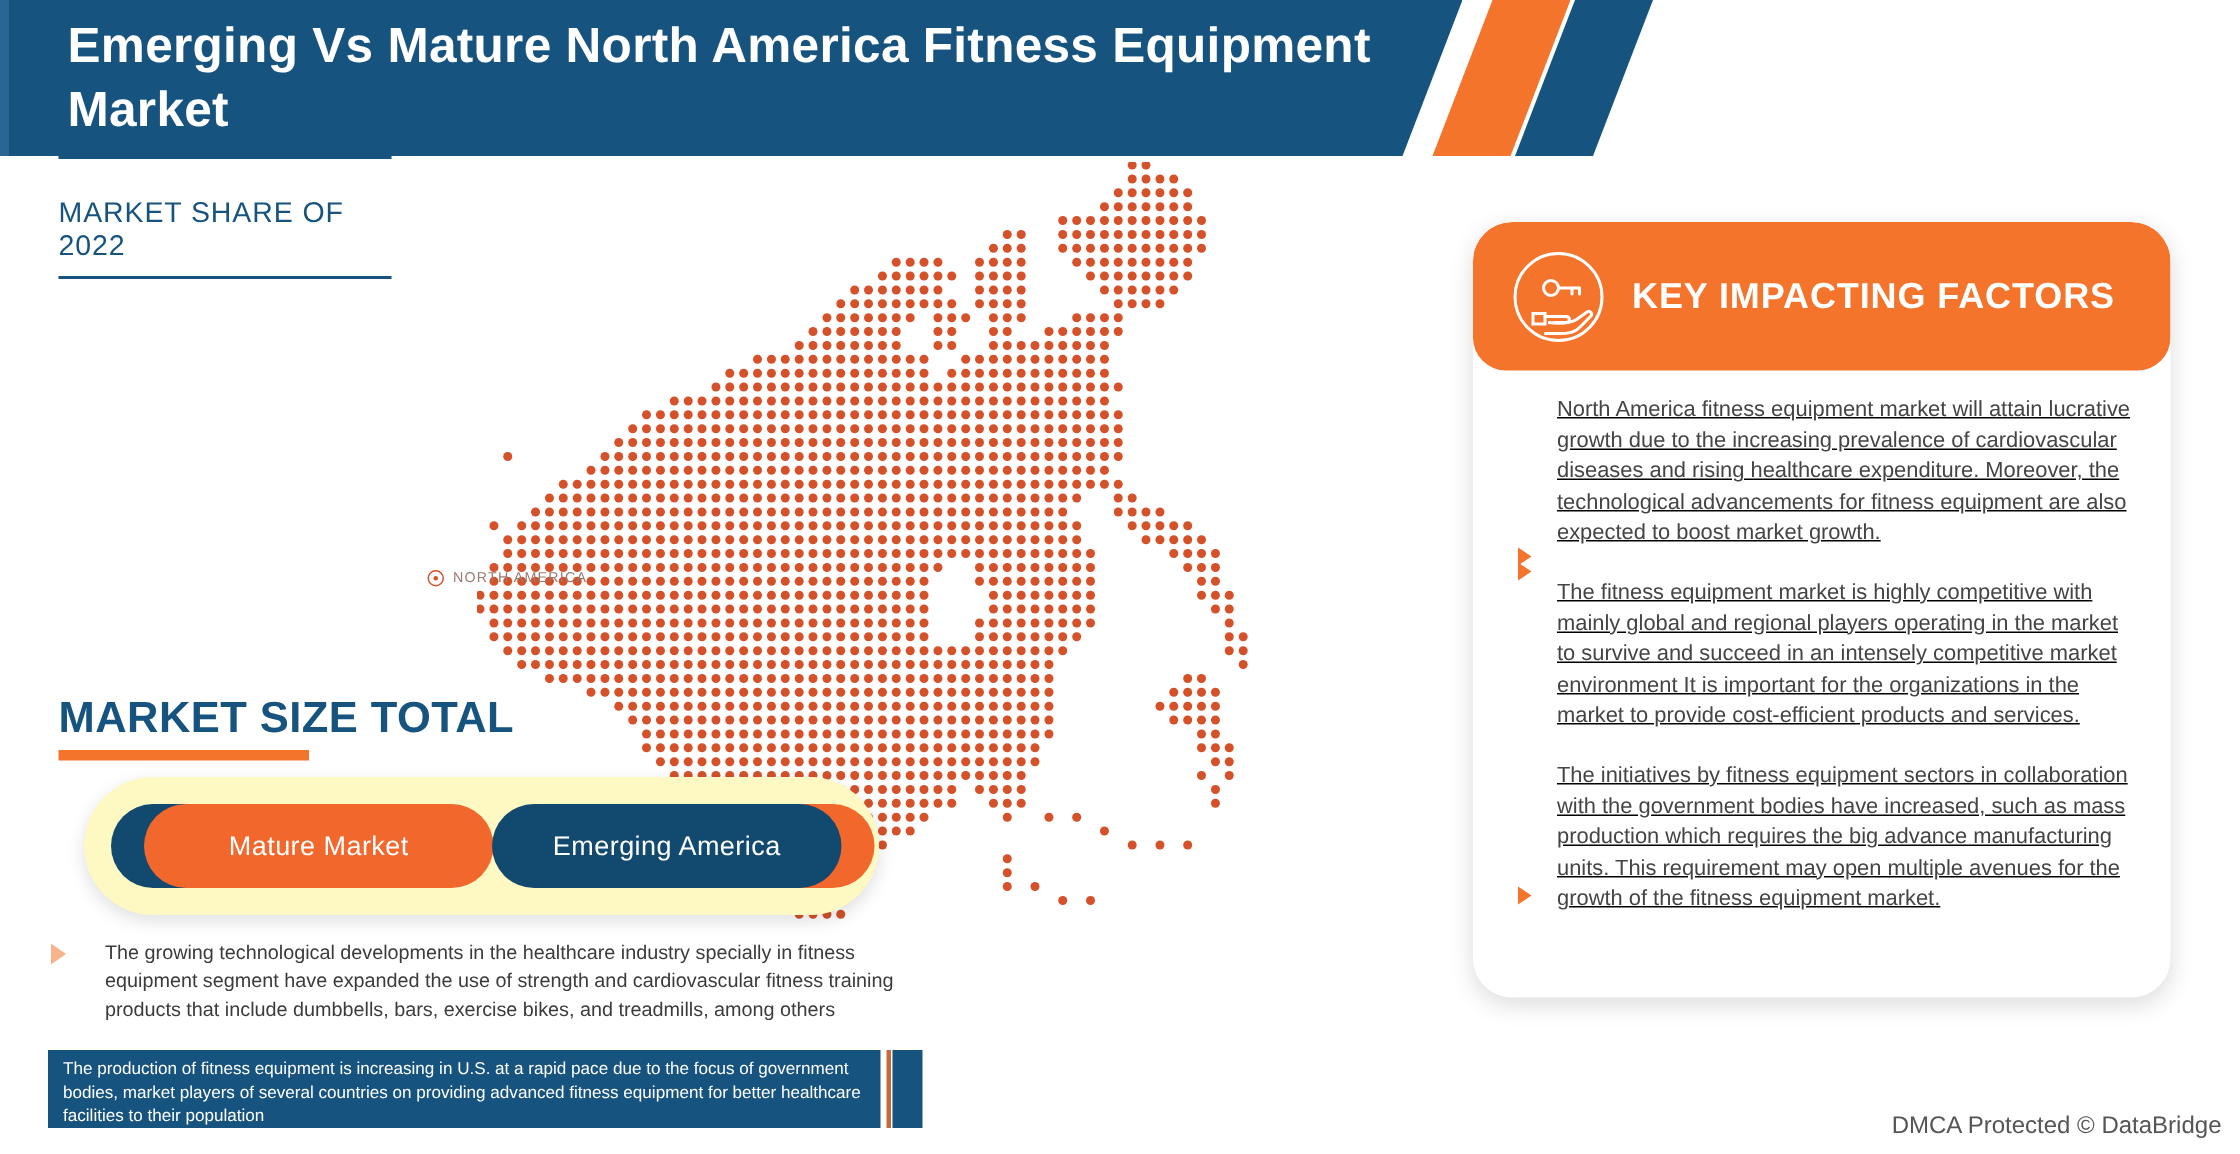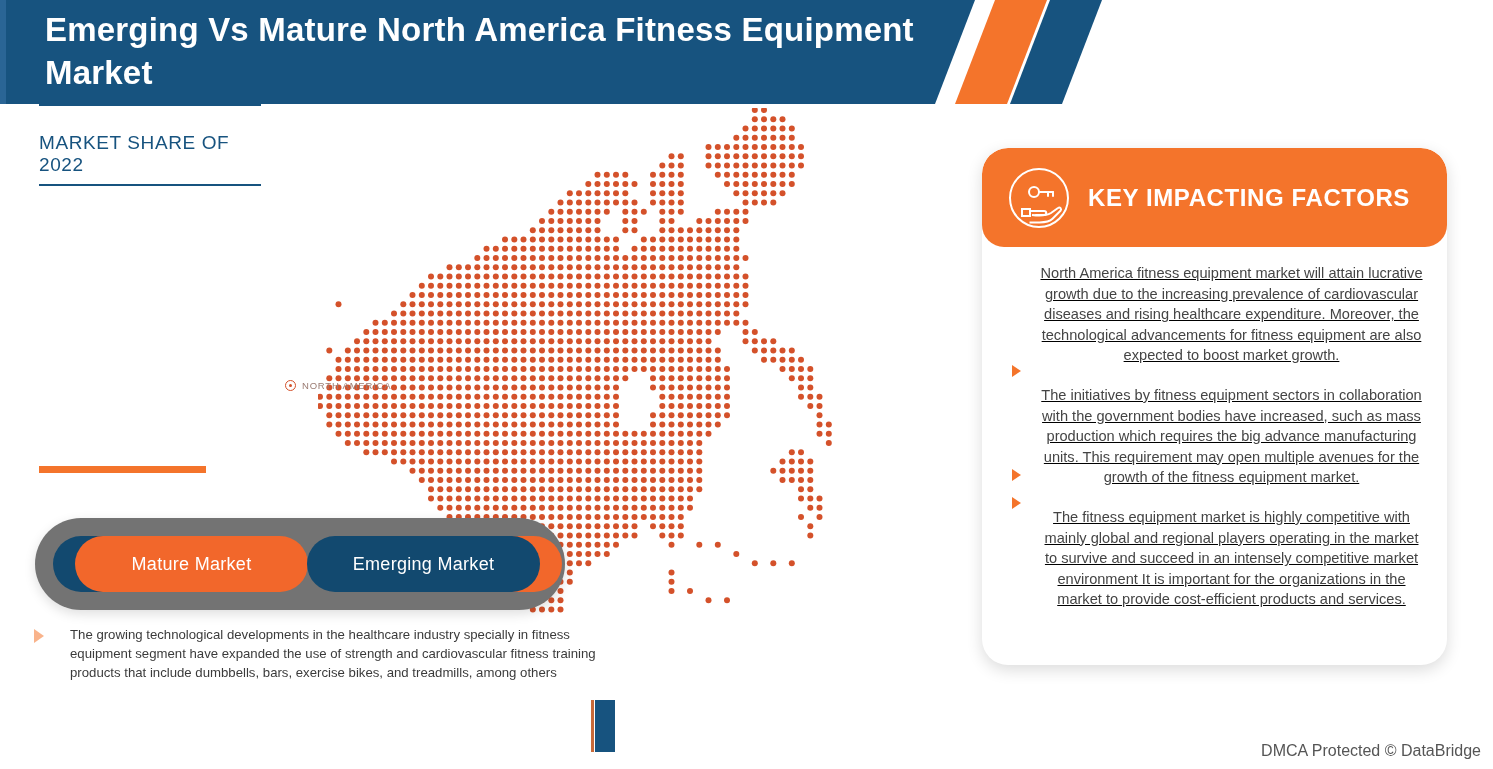--- a/index.html
+++ b/index.html
@@ -54,21 +54,21 @@
   }
   .pin-ring i{display:block;width:3px;height:3px;border-radius:50%;background:#D4512A;}
   .pin-text{color:#9a7b72;font-size:9.5px;letter-spacing:.8px;}
 
   
   .mst{position:absolute;left:39px;top:462px;}
   .mst-title{color:#17537F;font-size:29px;font-weight:bold;letter-spacing:.3px;line-height:34px;}
   .mst-underline{width:167px;height:7px;background:#F4742B;margin-top:4px;}
 
   .pill-card{
-    position:absolute;left:35px;top:518px;width:530px;height:92px;background:#737373;
+    position:absolute;left:56px;top:518px;width:530px;height:92px;background:#fef9c3;
     border-radius:46px;box-shadow:0 4px 12px rgba(0,0,0,.13);
   }
   .pill{position:absolute;top:18px;height:56px;}
   .pill .back{
     position:absolute;top:0;height:56px;border-radius:28px;
   }
   .pill .front{
     position:absolute;top:0;height:56px;border-radius:28px;
     display:flex;align-items:center;justify-content:center;
     color:#ffffff;font-size:18px;letter-spacing:.3px;
@@ -95,21 +95,21 @@
   .banner{
     position:absolute;left:32px;top:700px;width:555px;height:52px;background:#17537F;
     color:#ffffff;font-size:11.4px;line-height:15.5px;padding:6px 10px 0 10px;box-sizing:border-box;
   }
   .banner-divider{position:absolute;left:591px;top:700px;width:3px;height:52px;background:#C96A3A;}
   .banner-tail{position:absolute;left:595px;top:700px;width:20px;height:52px;background:#17537F;}
 
   
   .kif{
     position:absolute;left:982px;top:148px;width:465px;height:517px;background:#ffffff;
-    border-radius:26px;box-shadow:0 5px 16px rgba(0,0,0,.14);overflow:hidden;text-align:center;
+    border-radius:26px;box-shadow:0 5px 16px rgba(0,0,0,.14);overflow:hidden;
   }
   .kif-head{
     position:absolute;left:0;top:0;width:465px;height:99px;background:#F4742B;
     border-radius:26px 26px 22px 22px;display:flex;align-items:center;gap:18px;padding-left:26px;box-sizing:border-box;
   }
   .kif-icon{flex:0 0 auto;width:62px;height:62px;}
   .kif-title{color:#ffffff;font-size:24px;font-weight:bold;letter-spacing:.6px;}
   .kif-body{position:absolute;left:0;top:99px;width:465px;padding:16px 22px 0 22px;box-sizing:border-box;text-decoration:underline;}
   .kif-para{
     position:relative;color:#444;font-size:14.6px;line-height:20.6px;margin:0 0 19px 34px;
@@ -1644,39 +1644,41 @@
     </svg>
   </div>
   <div class="map-pin">
     <span class="pin-ring">
         <i></i>
       </span>
     <span class="pin-text">NORTH AMERICA</span>
   </div>
 
   <div class="mst">
+    <div class="mst-title">MARKET SIZE TOTAL</div>
     <div class="mst-underline"></div>
   </div>
 
   <div class="pill-card">
     <div class="pill pill-mature">
       <span class="back"></span>
       <span class="front">Mature Market</span>
     </div>
     <div class="pill pill-emerging">
       <span class="back"></span>
-      <span class="front">Emerging Market</span>
+      <span class="front">Emerging America</span>
     </div>
   </div>
 
   <div class="bullet-row">
     <span class="tri-outline"></span>
     <span class="bullet-text">The growing technological developments in the healthcare industry specially in fitness equipment segment have expanded the use of strength and cardiovascular fitness training products that include dumbbells, bars, exercise bikes, and treadmills, among others</span>
   </div>
 
+  <div class="banner">The production of fitness equipment is increasing in U.S. at a rapid pace due to the focus of government bodies, market players of several countries on providing advanced fitness equipment for better healthcare facilities to their population</div>
   <div class="banner-divider"></div>
   <div class="banner-tail"></div>
 
   <div class="kif">
     <div class="kif-head">
       <span class="kif-icon">
         <svg viewBox="0 0 62 62" width="62" height="62" xmlns="http://www.w3.org/2000/svg">
           <circle cx="31" cy="31" r="29" fill="none" stroke="#ffffff" stroke-width="2"></circle>
           <path d="M14 42 h8 v7 h-8 z" fill="none" stroke="#ffffff" stroke-width="2"></path>
           <path d="M22 44 c6 0 10 0 14 0 c3 0 3 4 0 4 h-8" fill="none" stroke="#ffffff" stroke-width="2" stroke-linecap="round"></path>
@@ -1688,25 +1690,25 @@
         </svg>
       </span>
       <span class="kif-title">KEY IMPACTING FACTORS</span>
     </div>
     <div class="kif-body">
       <p class="kif-para">
         <span class="tri-solid tri-p1"></span>
         <span>North America fitness equipment market will attain lucrative growth due to the increasing prevalence of cardiovascular diseases and rising healthcare expenditure. Moreover, the technological advancements for fitness equipment are also expected to boost market growth.</span>
       </p>
       <p class="kif-para">
+        <span class="tri-solid tri-p3"></span>
+        <span>The fitness equipment market is highly competitive with mainly global and regional players operating in the market to survive and succeed in an intensely competitive market environment It is important for the organizations in the market to provide cost-efficient products and services.</span>
+      </p>
+      <p class="kif-para">
         <span class="tri-solid tri-p2"></span>
         <span>The initiatives by fitness equipment sectors in collaboration with the government bodies have increased, such as mass production which requires the big advance manufacturing units. This requirement may open multiple avenues for the growth of the fitness equipment market.</span>
       </p>
-      <p class="kif-para">
-        <span class="tri-solid tri-p3"></span>
-        <span>The fitness equipment market is highly competitive with mainly global and regional players operating in the market to survive and succeed in an intensely competitive market environment It is important for the organizations in the market to provide cost-efficient products and services.</span>
-      </p>
     </div>
   </div>
 
   <div class="footer">DMCA Protected © DataBridge</div>
 
 </div>
 
 </body></html>

